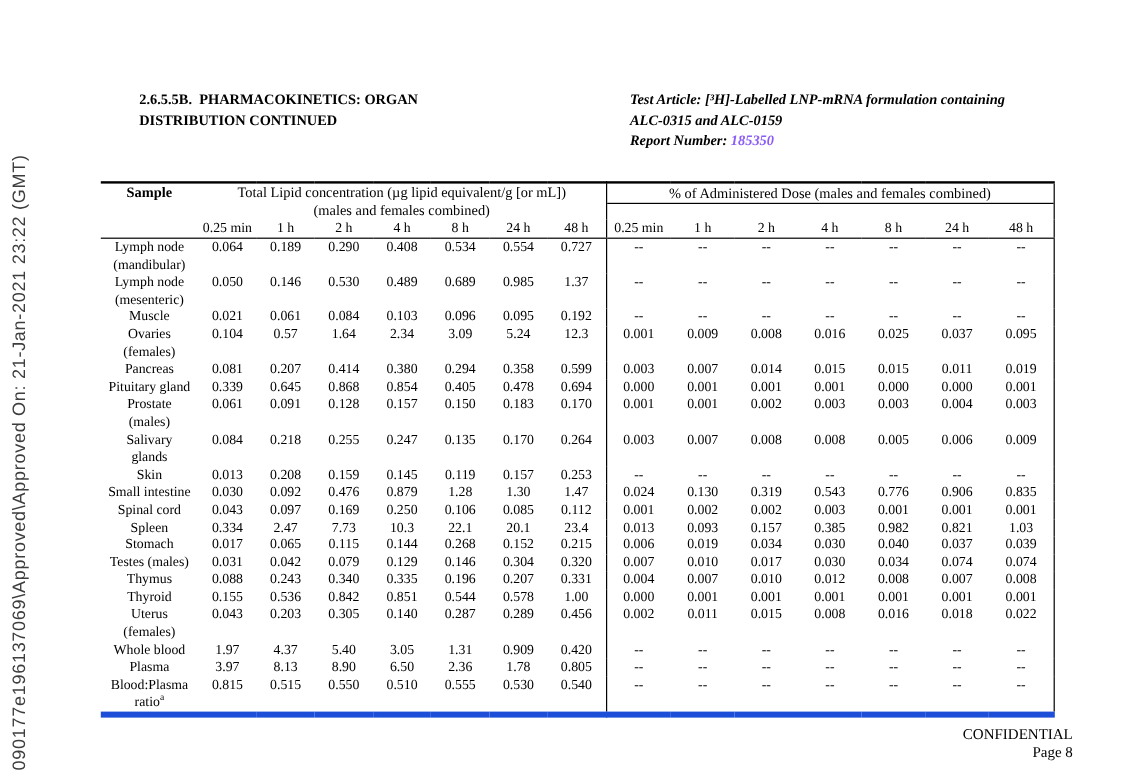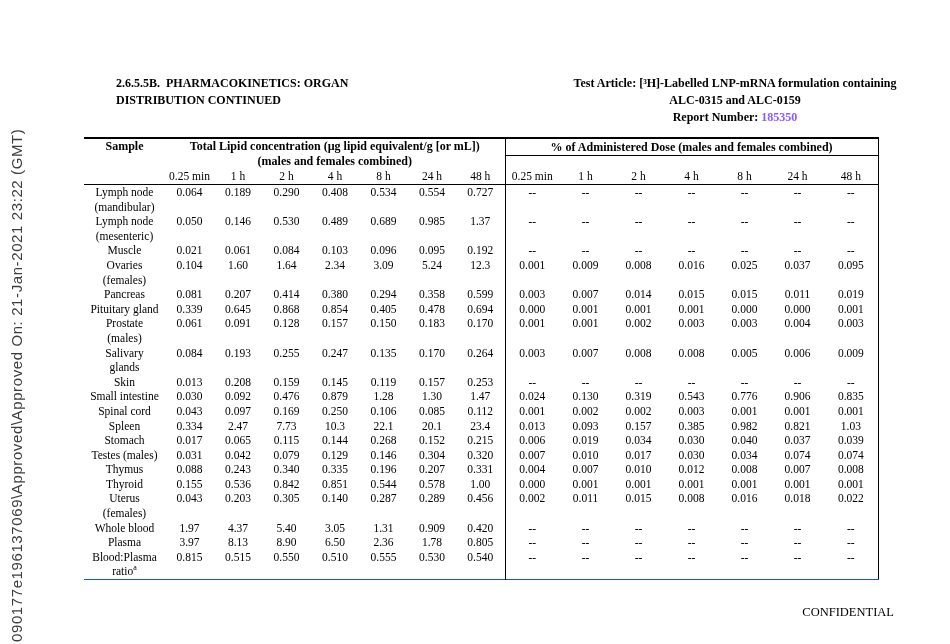--- a/index.html
+++ b/index.html
@@ -41,42 +41,42 @@
     top: 75px;
     width: 829px;
     display: flex;
     justify-content: space-between;
     font-weight: bold;
     font-size: 12px;
     line-height: 17px;
     margin-left: 32px;
   }
   .title-left { width: 400px; }
-  .title-right { width: 420px; text-align: center; }
+  .title-right { width: 420px; text-align: left; font-style: italic; }
   .report-number { color: #8b5cf6; text-decoration: none; }
   .pk-table {
     position: absolute;
     left: 84px;
-    top: 137px;
+    top: 151px;
     width: 794px;
     table-layout: fixed;
     border-collapse: collapse;
     border-top: 2px solid #000;
     border-right: 1px solid #000;
-    border-bottom: 1px solid #1d4ed8;
+    border-bottom: 5px solid #1d4ed8;
   }
   .pk-table th, .pk-table td {
     font-weight: normal;
     text-align: center;
     vertical-align: top;
     padding: 0;
     font-size: 11.5px;
     line-height: 14.6px;
   }
-  .pk-table thead th.group-h { font-weight: bold; font-size: 12px; }
+  .pk-table thead th.group-h { font-weight: normal; font-size: 12px; }
   .pk-table th.sample-h {
     font-weight: bold;
     font-size: 12px;
     border-bottom: 1px solid #000;
     vertical-align: top;
   }
   .pk-table .hdr-inner { line-height: 15px; }
   .pk-table th.right-h { border-left: 1px solid #000; }
   .pk-table th.right-h .hdr-underline { border-bottom: 1px solid #000; line-height: 16px; }
   .pk-table tr.time-row th { border-bottom: 1px solid #000; height: 15px; line-height: 15px; margin-top: 48px; }
@@ -210,21 +210,21 @@
           <td>--</td>
           <td>--</td>
           <td>--</td>
           <td>--</td>
           <td>--</td>
         </tr>
         <tr>
           <td class="sample">Ovaries
 (females)</td>
           <td>0.104</td>
-          <td>1.60</td>
+          <td>0.57</td>
           <td>1.64</td>
           <td>2.34</td>
           <td>3.09</td>
           <td>5.24</td>
           <td>12.3</td>
           <td class="sect">0.001</td>
           <td>0.009</td>
           <td>0.008</td>
           <td>0.016</td>
           <td>0.025</td>
@@ -280,21 +280,21 @@
           <td>0.002</td>
           <td>0.003</td>
           <td>0.003</td>
           <td>0.004</td>
           <td>0.003</td>
         </tr>
         <tr>
           <td class="sample">Salivary
 glands</td>
           <td>0.084</td>
-          <td>0.193</td>
+          <td>0.218</td>
           <td>0.255</td>
           <td>0.247</td>
           <td>0.135</td>
           <td>0.170</td>
           <td>0.264</td>
           <td class="sect">0.003</td>
           <td>0.007</td>
           <td>0.008</td>
           <td>0.008</td>
           <td>0.005</td>
@@ -505,15 +505,16 @@
           <td>--</td>
           <td>--</td>
           <td>--</td>
           <td>--</td>
         </tr>
       </tbody>
   </table>
 
   <div class="footer">
     <div>CONFIDENTIAL</div>
+    <div>Page 8</div>
   </div>
 
 </div>
 
 </body></html>

